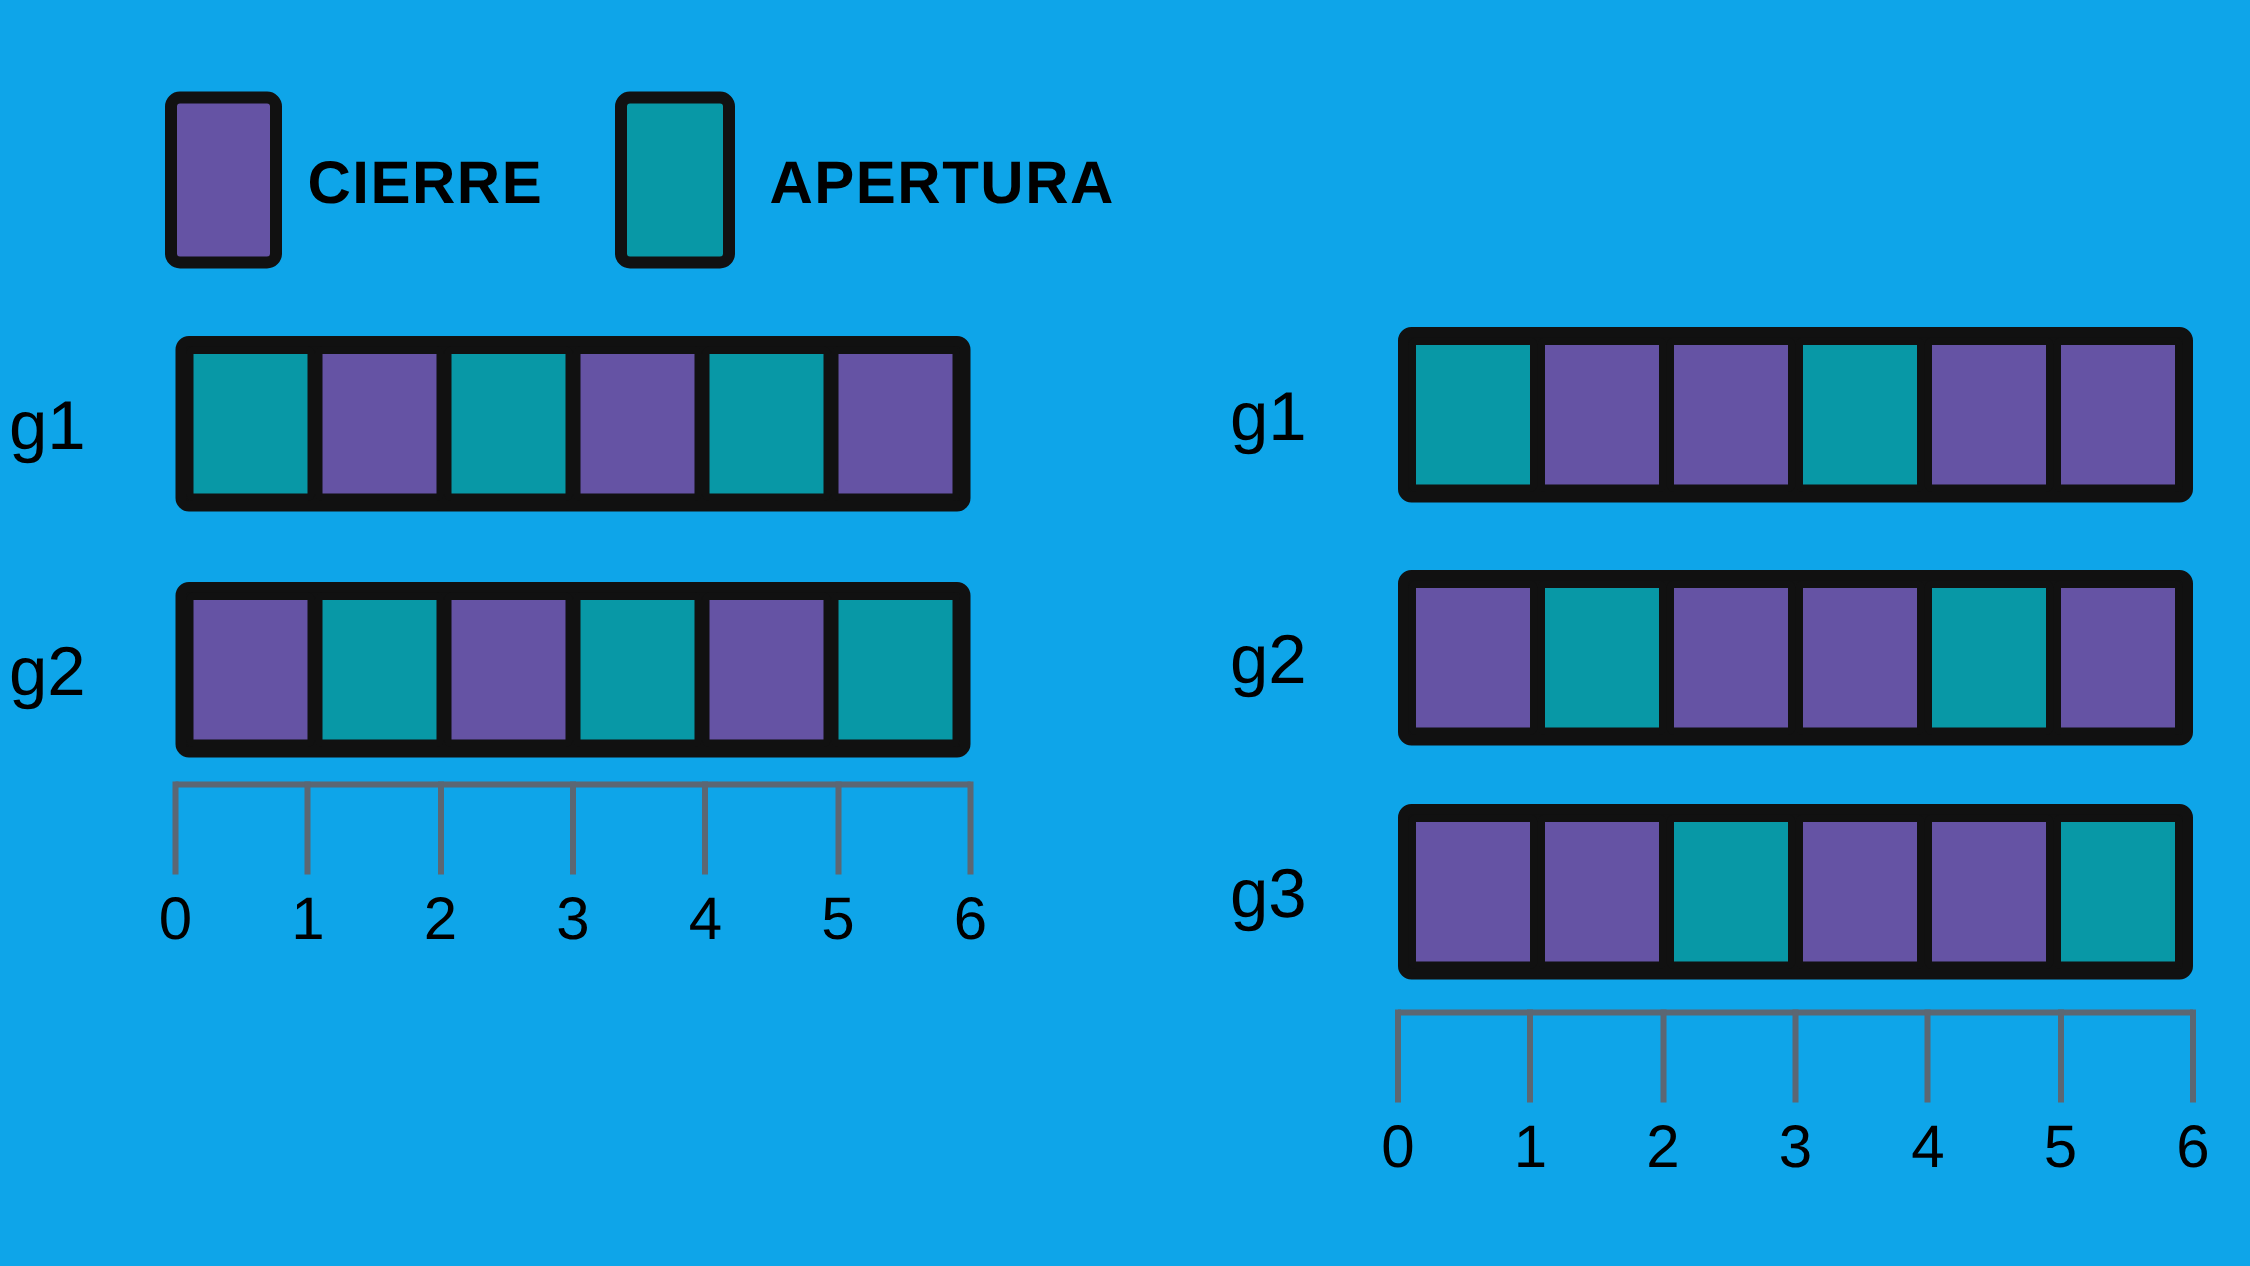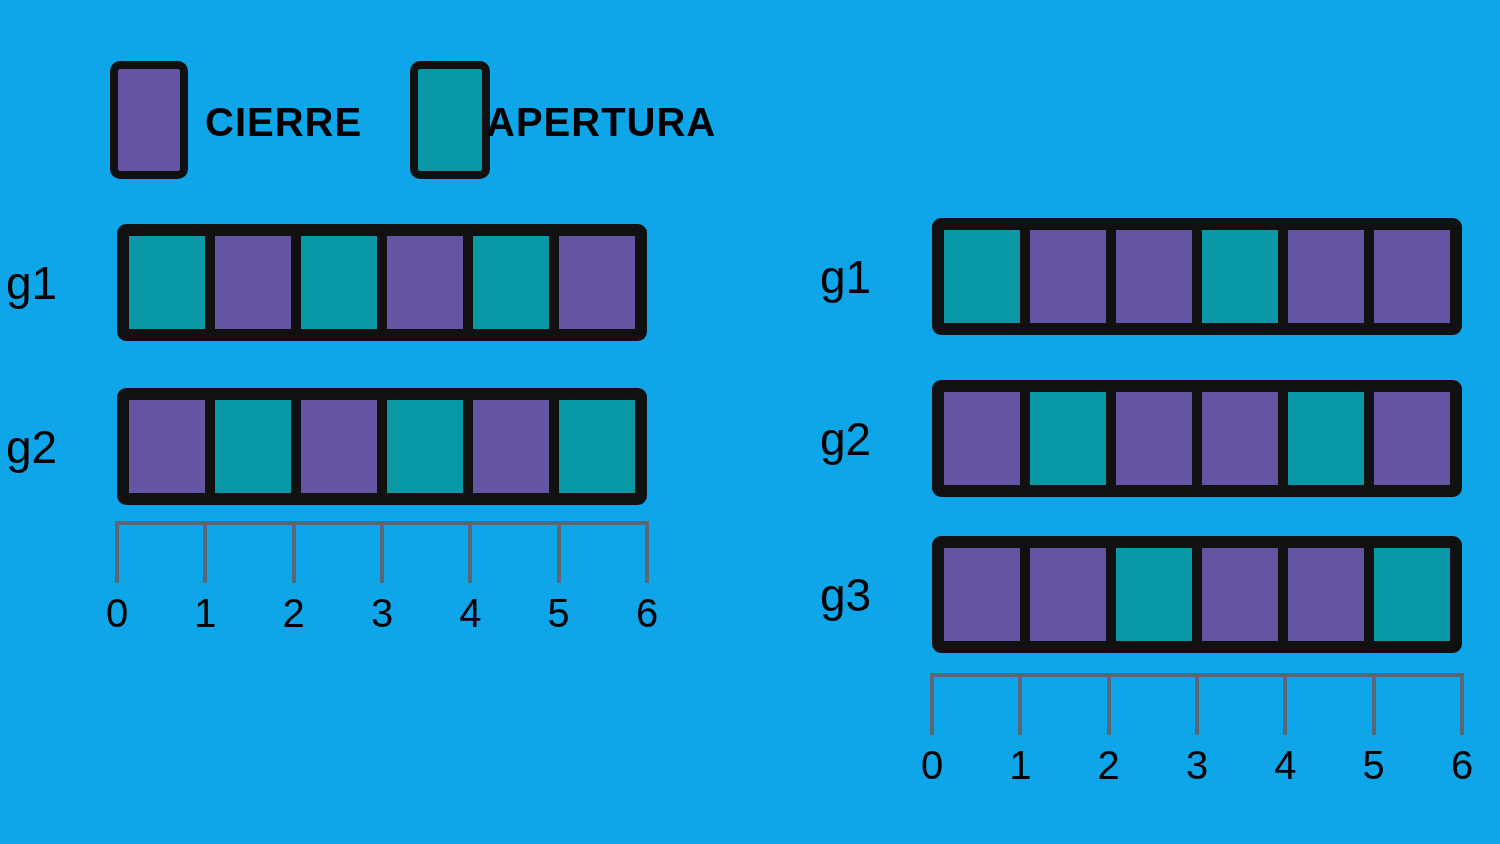--- a/index.html
+++ b/index.html
@@ -82,21 +82,21 @@
 </style>
 </head>
 <body>
 
 <div id="canvas">
 
   <div>
     <span class="legend-swatch" style="left: 110px; top: 61px; width: 78px; height: 118px; background: rgb(101, 83, 164);"></span>
     <span class="legend-label" style="left:205px; top:100px;">CIERRE</span>
     <span class="legend-swatch" style="left: 410px; top: 61px; width: 80px; height: 118px; background: rgb(8, 152, 166);"></span>
-    <span class="legend-label" style="left:486px; top:100px;">APERTURA</span>
+    <span class="legend-label" style="left:513px; top:100px;">APERTURA</span>
   </div>
 
   <div id="chart-left">
       <div class="row-label" style="left: 6px; top: 224px; width: 90px; height: 117px;">g1</div>
       <div class="bar-row" style="left: 117px; top: 224px; width: 530px; height: 117px;">
         <div class="bar-segment" style="background: rgb(8, 152, 166);"></div>
         <div class="bar-segment" style="background: rgb(101, 83, 164);"></div>
         <div class="bar-segment" style="background: rgb(8, 152, 166);"></div>
         <div class="bar-segment" style="background: rgb(101, 83, 164);"></div>
         <div class="bar-segment" style="background: rgb(8, 152, 166);"></div>

